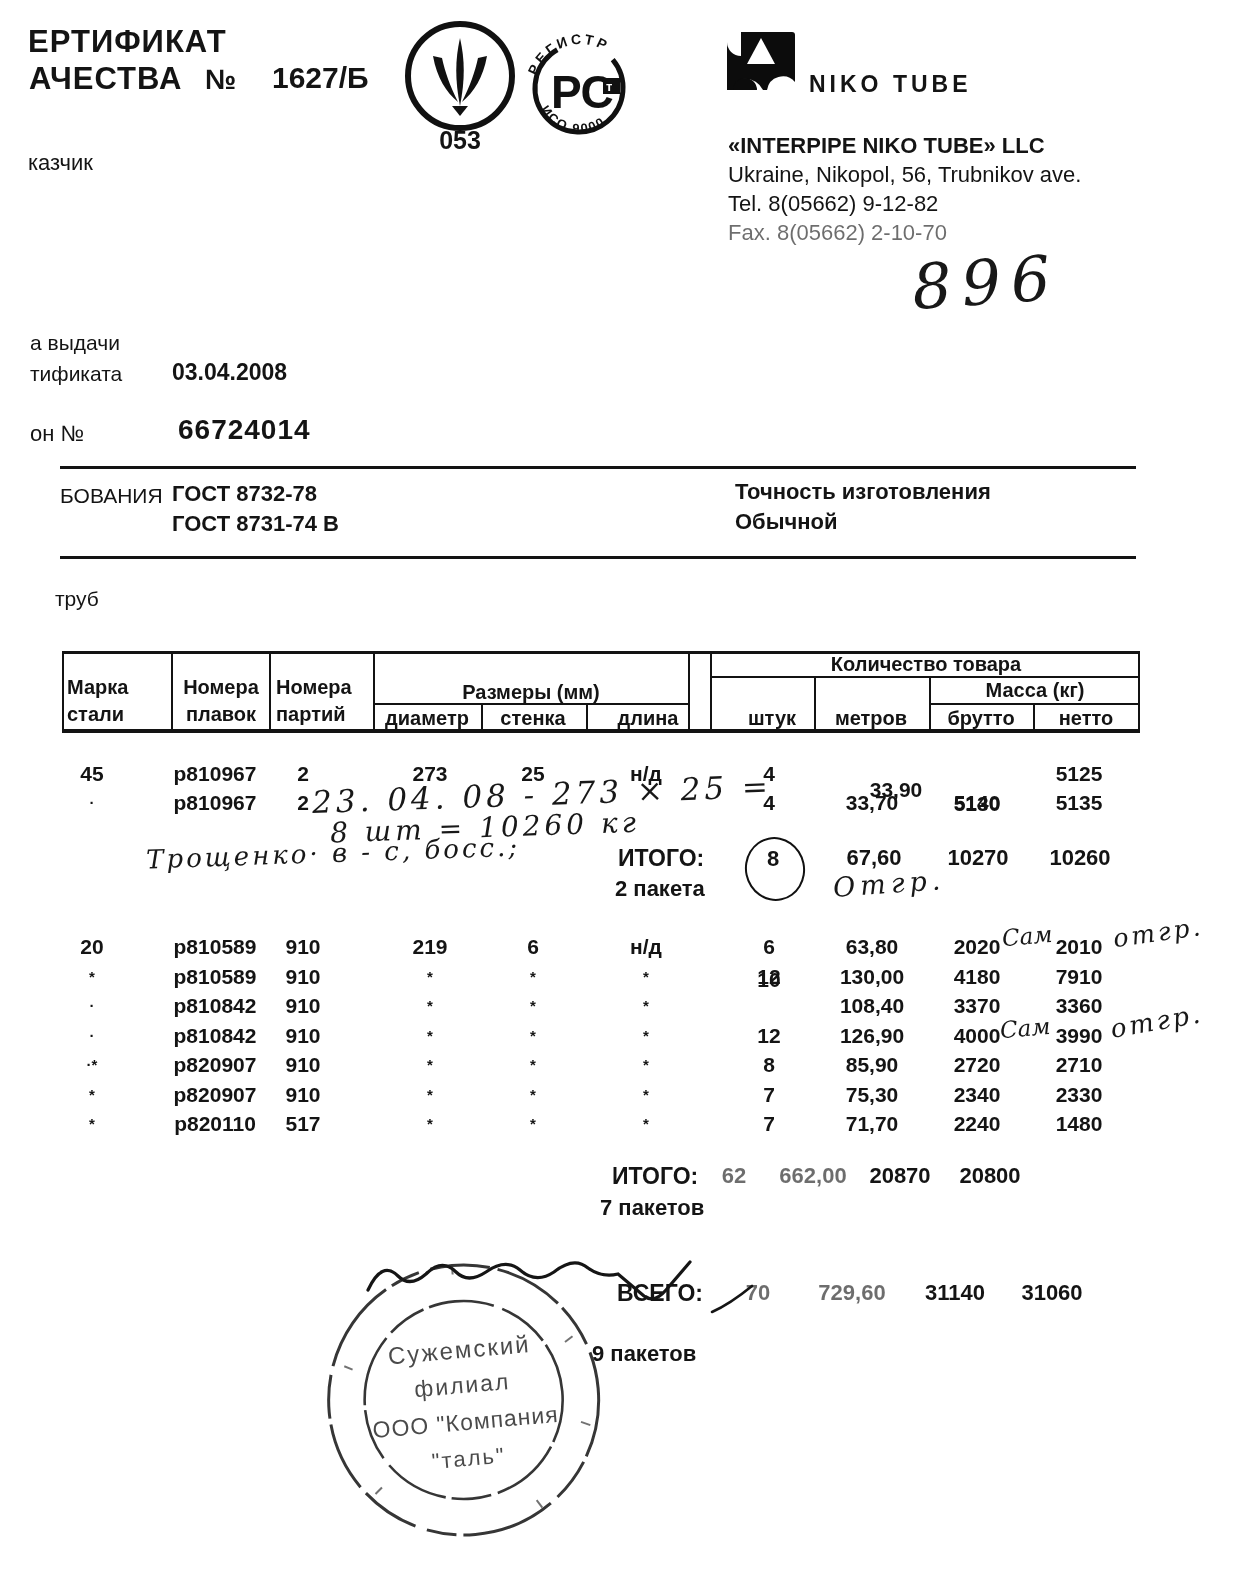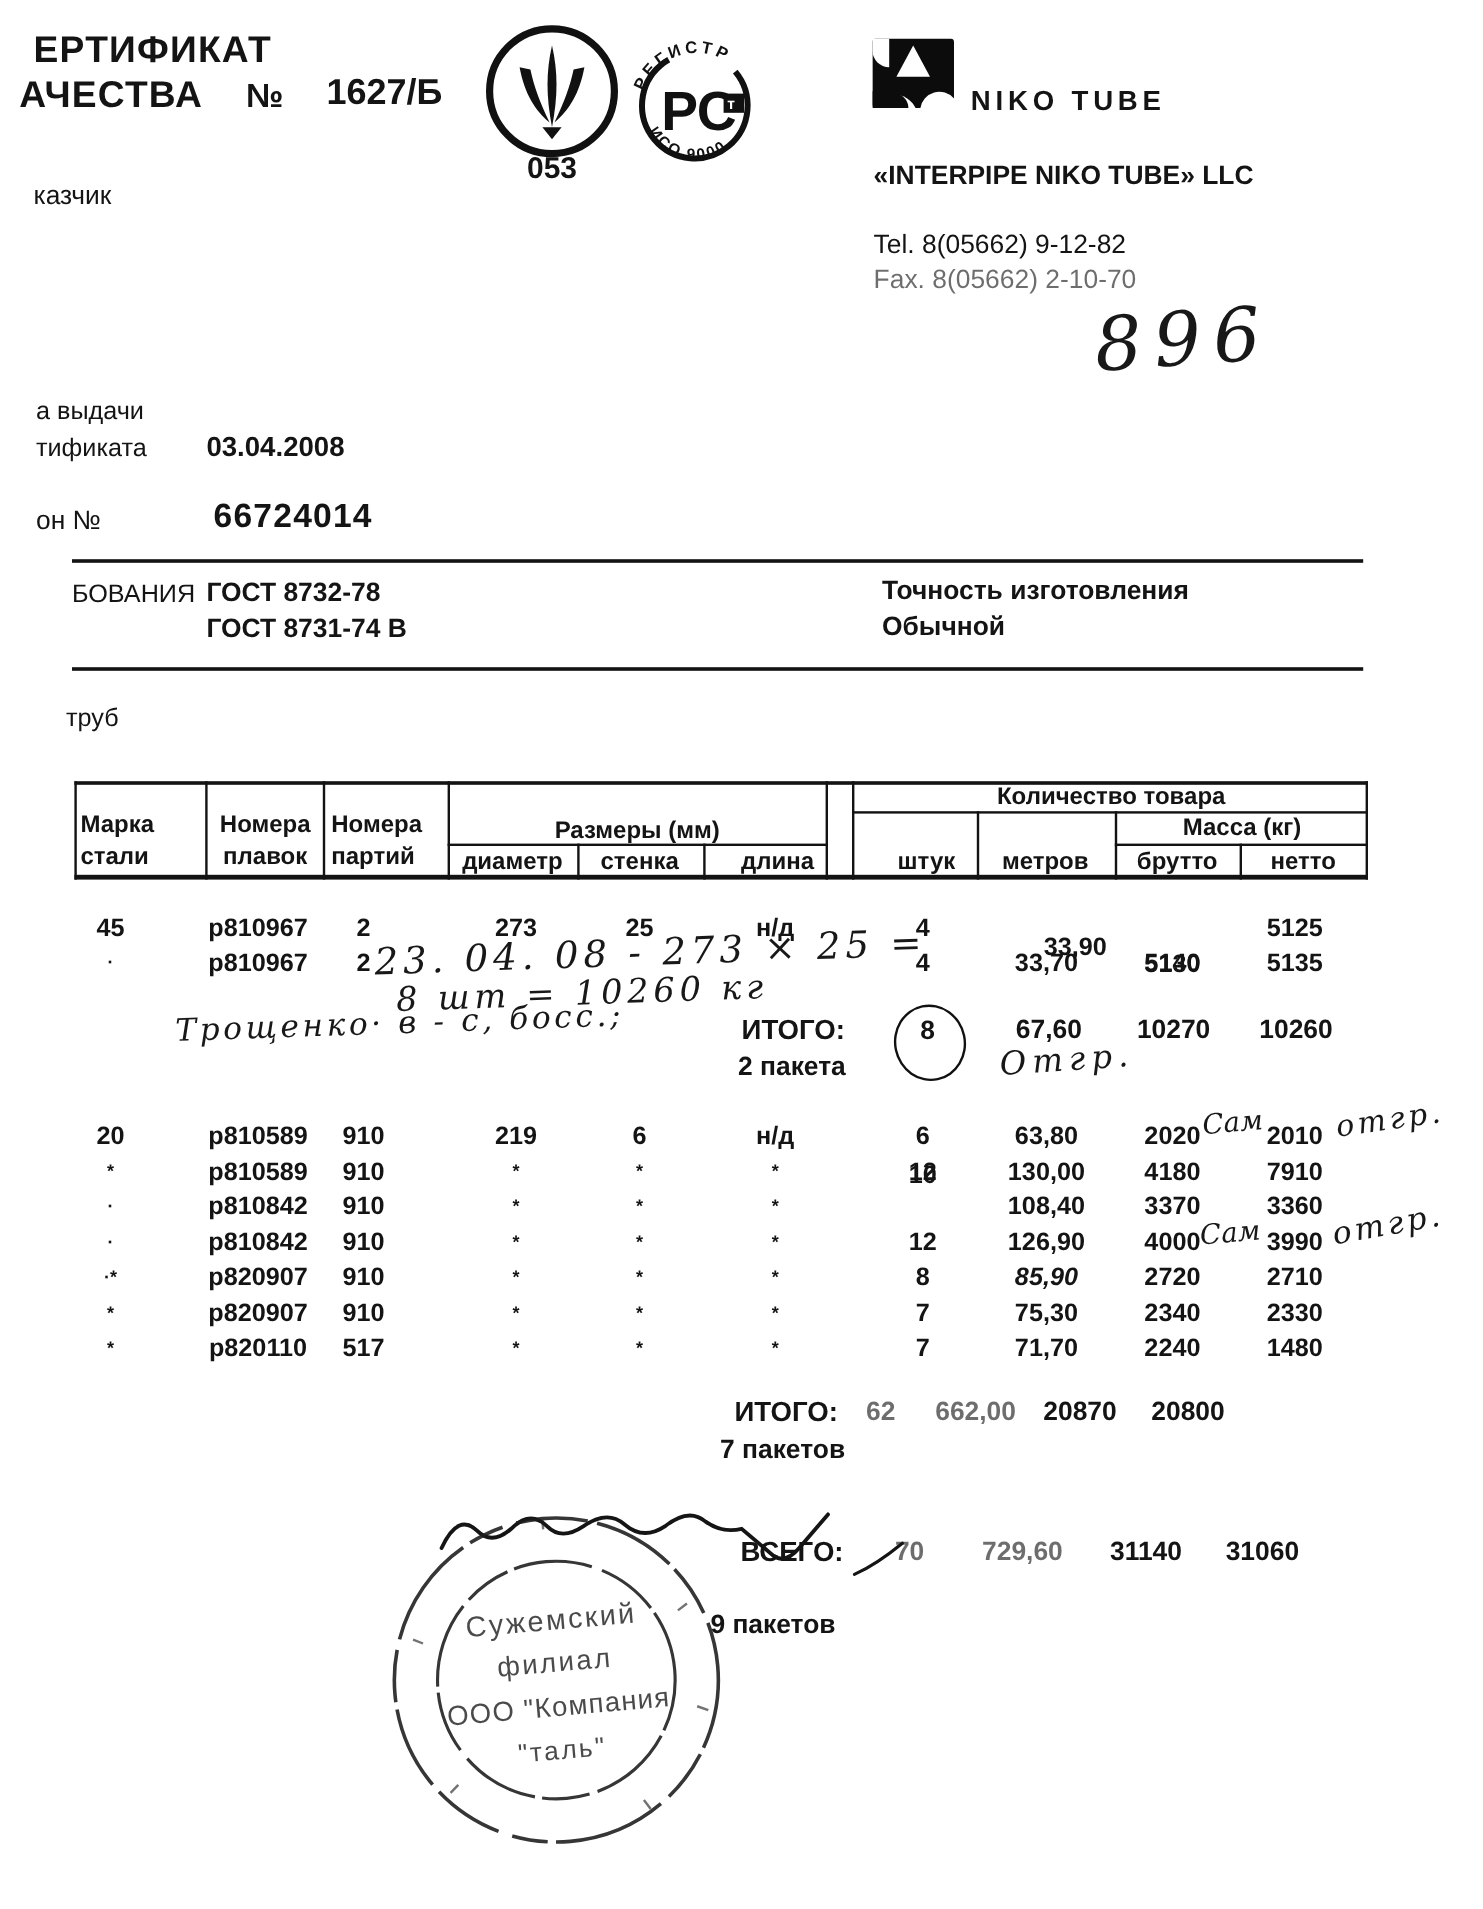--- a/index.html
+++ b/index.html
@@ -15,21 +15,21 @@
   .faint{opacity:.62;}
   .hdr{font-size:20px;font-weight:700;}
   svg text{font-family:"Liberation Sans",sans-serif;}
 </style>
 </head>
 <body>
 
 <div class="page">
 
   <div class="abs b" style="left:28px;top:24px;font-size:31px;letter-spacing:1px">ЕРТИФИКАТ</div>
-  <div class="abs b" style="left:16px;top:61px;font-size:31px;letter-spacing:1px">АЧЕСТВА</div>
+  <div class="abs b" style="left:29px;top:61px;font-size:31px;letter-spacing:1px">АЧЕСТВА</div>
   <div class="abs b" style="left:205px;top:64px;font-size:28px">№</div>
   <div class="abs b" style="left:272px;top:61px;font-size:30px">1627/Б</div>
 
   <div class="abs" style="left:400px;top:18px">
     <svg width="120" height="120" viewBox="0 0 120 120">
       <circle cx="60" cy="58" r="52" fill="none" stroke="#111" stroke-width="6"></circle>
       <path d="M60 20 C55 42 55 62 60 88 C65 62 65 42 60 20 Z" fill="#111"></path>
       <path d="M33 38 C37 60 46 74 58 84 C50 68 45 54 42 40 Z" fill="#111"></path>
       <path d="M87 38 C83 60 74 74 62 84 C70 68 75 54 78 40 Z" fill="#111"></path>
       <path d="M52 88 L68 88 L60 98 Z" fill="#111"></path>
@@ -59,20 +59,21 @@
       <path d="M0 58 A20 20 0 0 1 36 58 Z" fill="#fff"></path>
       <path d="M40 58 A16 16 0 0 1 68 50 L68 58 Z" fill="#fff"></path>
       <path d="M0 10 A14 14 0 0 0 14 24 L14 0 L0 0 Z" fill="#fff"></path>
       <rect x="0" y="44" width="14" height="14" fill="#0c0c0c"></rect>
       <path d="M6 58 A12 12 0 0 1 30 58 Z" fill="#0c0c0c"></path>
     </svg>
   </div>
   <div class="abs" style="left:809px;top:71px;font-size:23px;font-weight:700;letter-spacing:4px">NIKO TUBE</div>
 
   <div class="abs" style="left:728px;top:133px;font-size:22px;font-weight:700">«INTERPIPE NIKO TUBE» LLC</div>
+  <div class="abs" style="left:728px;top:162px;font-size:22px">Ukraine, Nikopol, 56, Trubnikov ave.</div>
   <div class="abs" style="left:728px;top:191px;font-size:22px">Tel. 8(05662) 9-12-82</div>
   <div class="abs faint" style="left:728px;top:220px;font-size:22px">Fax. 8(05662) 2-10-70</div>
 
   <div class="abs hw" style="left:912px;top:246px;font-size:62px;letter-spacing:10px;transform:rotate(-4deg)">896</div>
 
   <div class="abs" style="left:28px;top:150px;font-size:22px">казчик</div>
 
   <div class="abs" style="left:30px;top:331px;font-size:21px">а выдачи</div>
   <div class="abs" style="left:30px;top:362px;font-size:21px">тификата</div>
   <div class="abs b" style="left:172px;top:359px;font-size:23px">03.04.2008</div>
@@ -185,21 +186,21 @@
       <span class="cell" style="left: 872px; top: 1024px;">126,90</span>
       <span class="cell" style="left: 977px; top: 1024px;">4000</span>
       <span class="cell" style="left: 1079px; top: 1024px;">3990</span>
       <span class="cell ditto" style="left: 92px; top: 1056px;">·*</span>
       <span class="cell" style="left: 215px; top: 1053px;">p820907</span>
       <span class="cell" style="left: 303px; top: 1053px;">910</span>
       <span class="cell ditto" style="left: 430px; top: 1056px;">*</span>
       <span class="cell ditto" style="left: 533px; top: 1056px;">*</span>
       <span class="cell ditto" style="left: 646px; top: 1056px;">*</span>
       <span class="cell" style="left: 769px; top: 1053px;">8</span>
-      <span class="cell" style="left: 872px; top: 1053px; font-style: italic;">85,90</span>
+      <span class="cell" style="left: 872px; top: 1053px;">85,90</span>
       <span class="cell" style="left: 977px; top: 1053px;">2720</span>
       <span class="cell" style="left: 1079px; top: 1053px;">2710</span>
       <span class="cell ditto" style="left: 92px; top: 1086px;">*</span>
       <span class="cell" style="left: 215px; top: 1083px;">p820907</span>
       <span class="cell" style="left: 303px; top: 1083px;">910</span>
       <span class="cell ditto" style="left: 430px; top: 1086px;">*</span>
       <span class="cell ditto" style="left: 533px; top: 1086px;">*</span>
       <span class="cell ditto" style="left: 646px; top: 1086px;">*</span>
       <span class="cell" style="left: 769px; top: 1083px;">7</span>
       <span class="cell" style="left: 872px; top: 1083px;">75,30</span>

